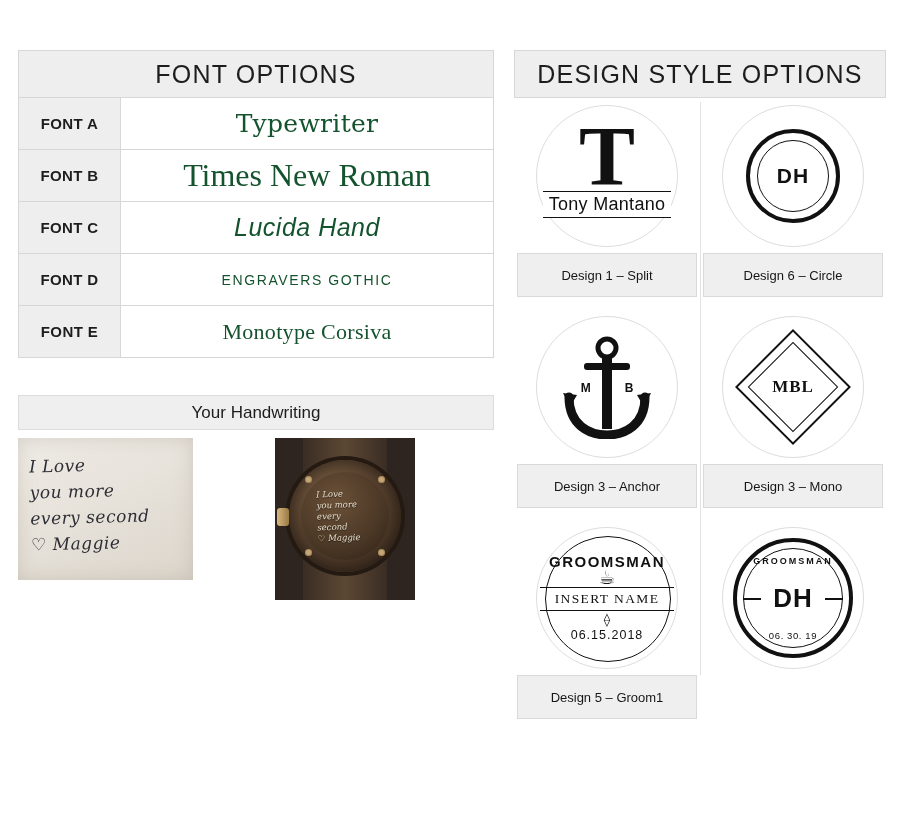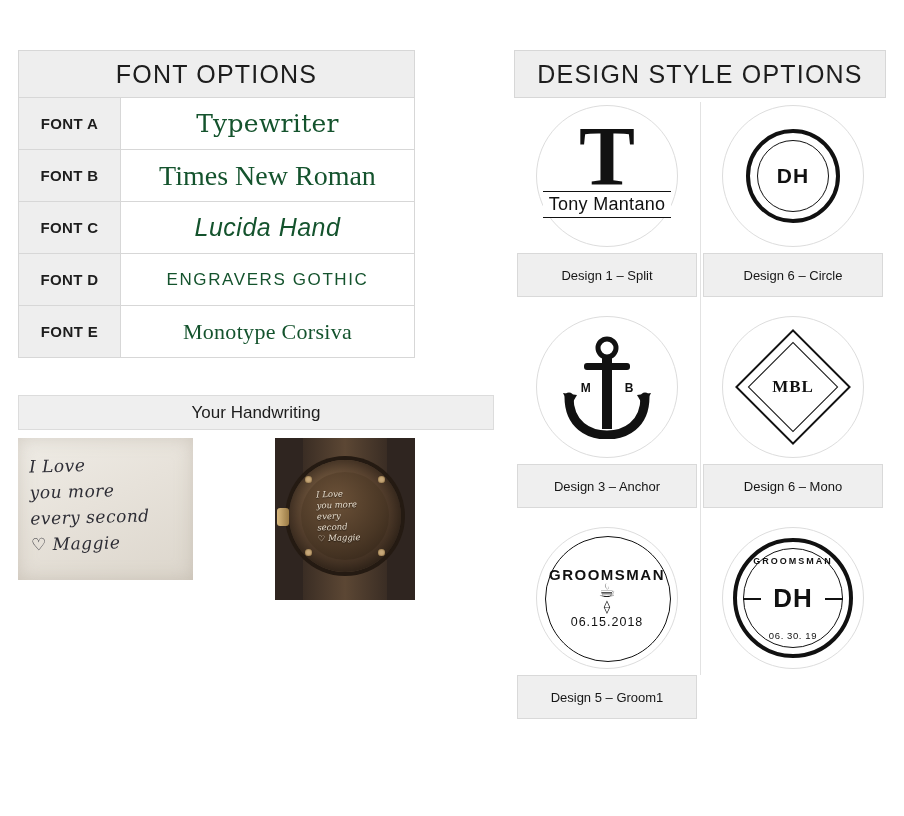--- a/index.html
+++ b/index.html
@@ -14,21 +14,21 @@
     font-family: "Liberation Sans", sans-serif;
     color: #1a1a1a;
     overflow: hidden;
   }
 
   
   #font-panel {
     position: absolute;
     left: 18px;
     top: 50px;
-    width: 397px;
+    width: 476px;
   }
   .panel-header {
     background: #eeeeee;
     border: 1px solid #d7d7d7;
     height: 46px;
     display: flex;
     align-items: center;
     justify-content: center;
     font-size: 25px;
     letter-spacing: 1.2px;
@@ -63,31 +63,31 @@
     justify-content: center;
     color: #14532d;
   }
   .s-typewriter {
     font-family: "DejaVu Serif", serif;
     font-size: 25px;
     letter-spacing: 0.3px;
   }
   .s-times {
     font-family: "Liberation Serif", serif;
-    font-size: 28px;
+    font-size: 32px;
   }
   .s-lucida {
     font-family: Liberation Sans, sans-serif;
     font-style: italic;
     font-size: 25px;
     letter-spacing: 0.5px;
   }
   .s-engravers {
     font-family: "Liberation Sans", sans-serif;
-    font-size: 17px;
+    font-size: 14px;
     letter-spacing: 1.6px;
     font-variant: small-caps;
     text-transform: uppercase;
   }
   .s-monotype {
     font-family: "Liberation Serif", serif;
     font-size: 22px;
     letter-spacing: 0.3px;
   }
 
@@ -516,35 +516,36 @@
       <div class="design-cell">
         <div class="design-art">
           <div class="disc">
             <div class="d4-diamond">
               <div class="d4-inner"></div>
             </div>
             <span class="d4-txt">MBL</span>
           </div>
         </div>
         <div class="cap-wrap">
-          <div class="design-caption">Design 6 – Mono</div>
+          <div class="design-caption">Design 3 – Mono</div>
         </div>
       </div>
     </div>
 
     <div class="design-row">
       <div class="vdiv"></div>
 
       <div class="design-cell">
         <div class="design-art">
           <div class="disc">
             <div class="d5-ring"></div>
             <div class="d5">
               <div class="d5-top">GROOMSMAN</div>
               <div class="d5-mous">☕︎</div>
+              <div class="d5-name">INSERT NAME</div>
               <div class="d5-bow">⟠</div>
               <div class="d5-date">06.15.2018</div>
             </div>
           </div>
         </div>
         <div class="cap-wrap">
           <div class="design-caption">Design 5 – Groom1</div>
         </div>
       </div>
 

